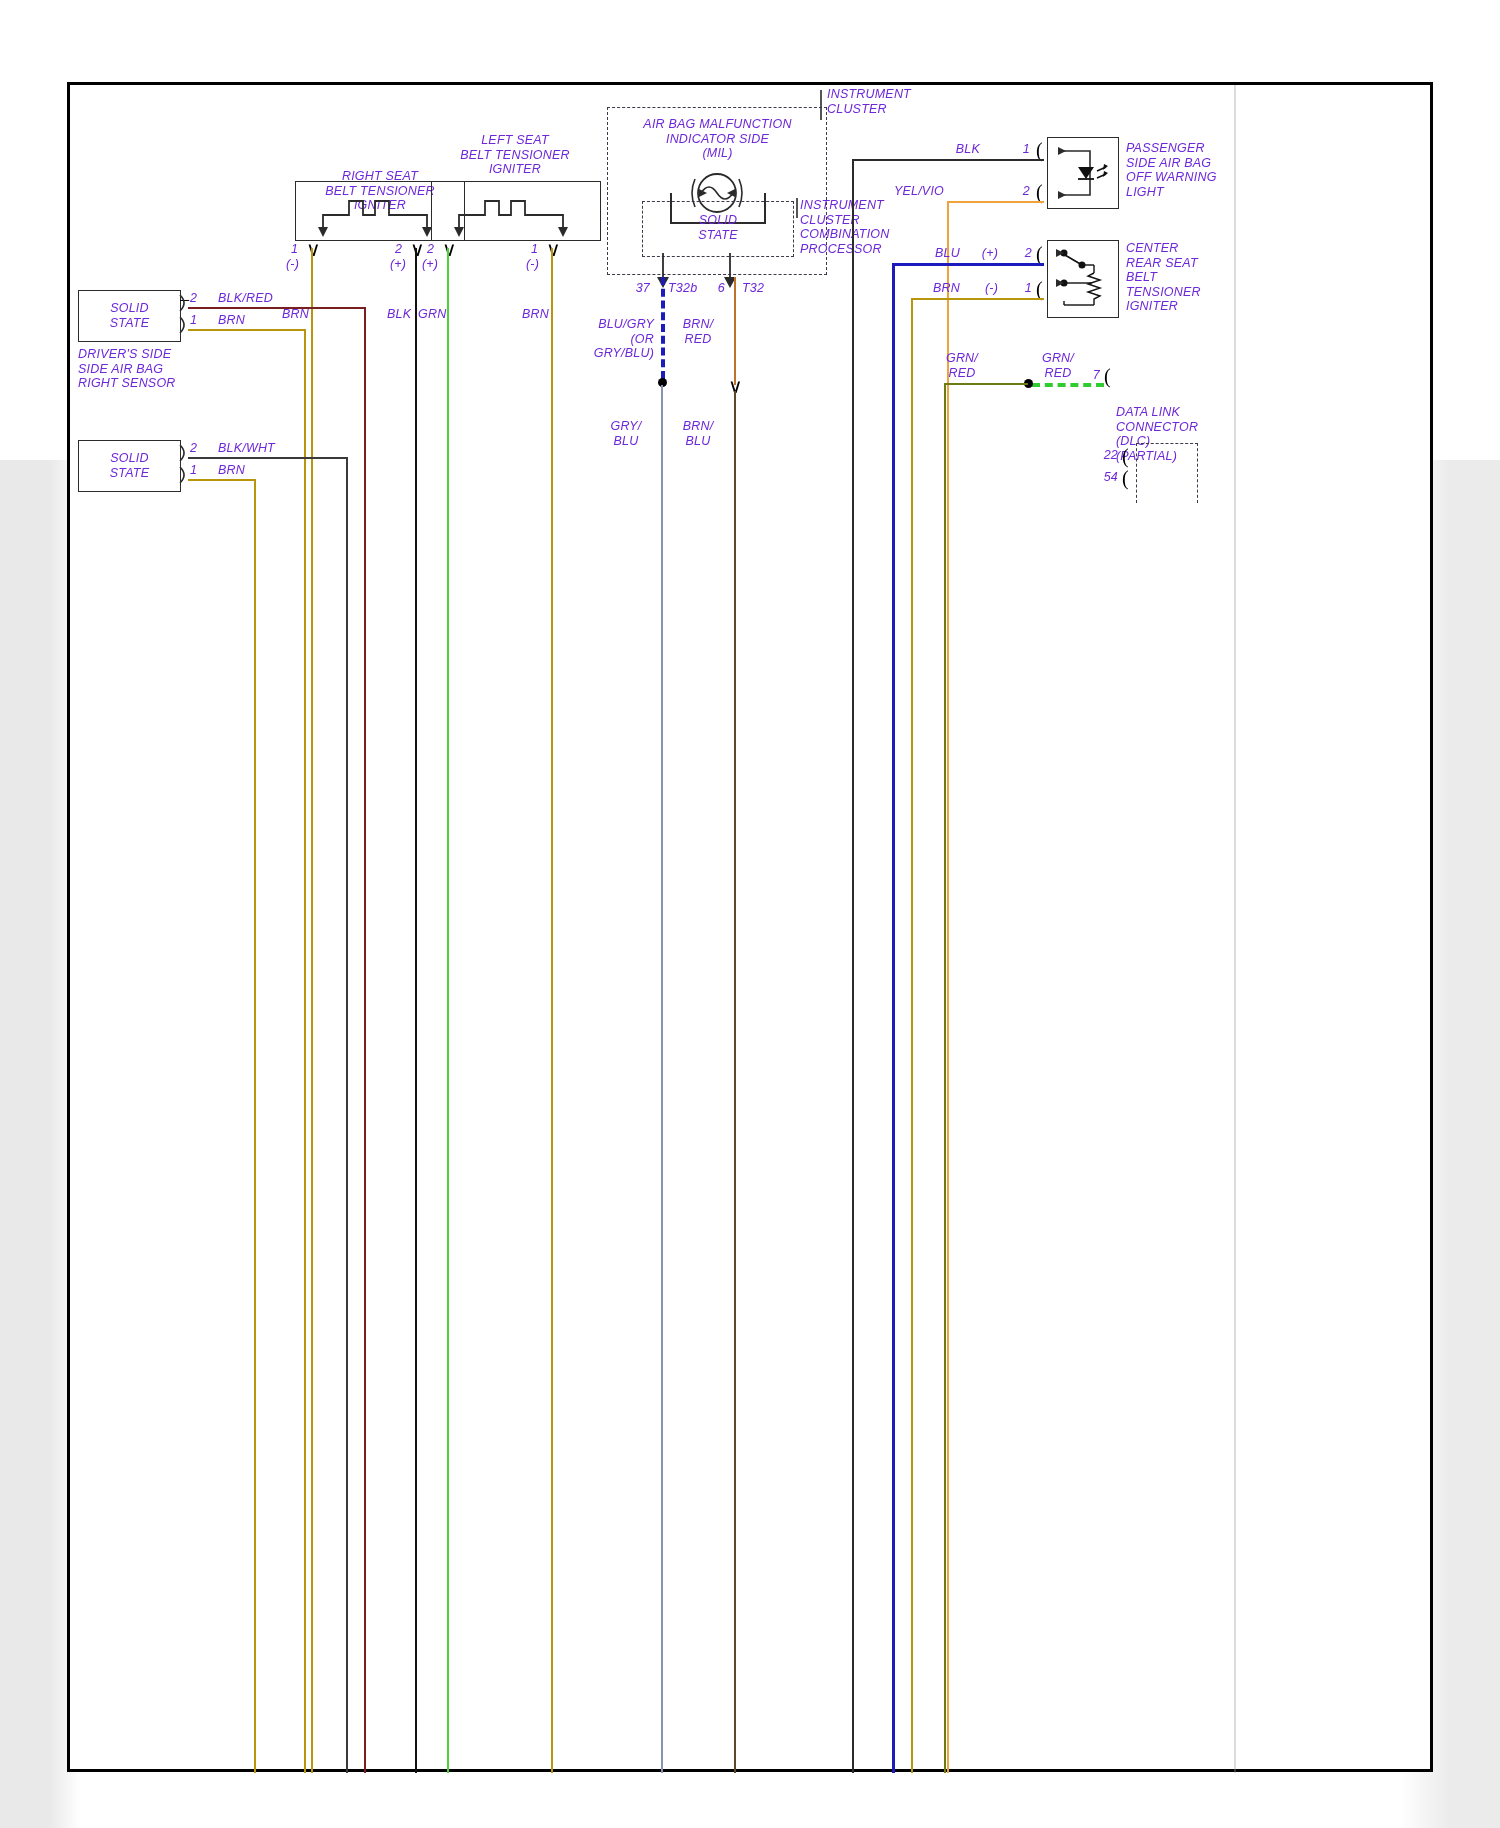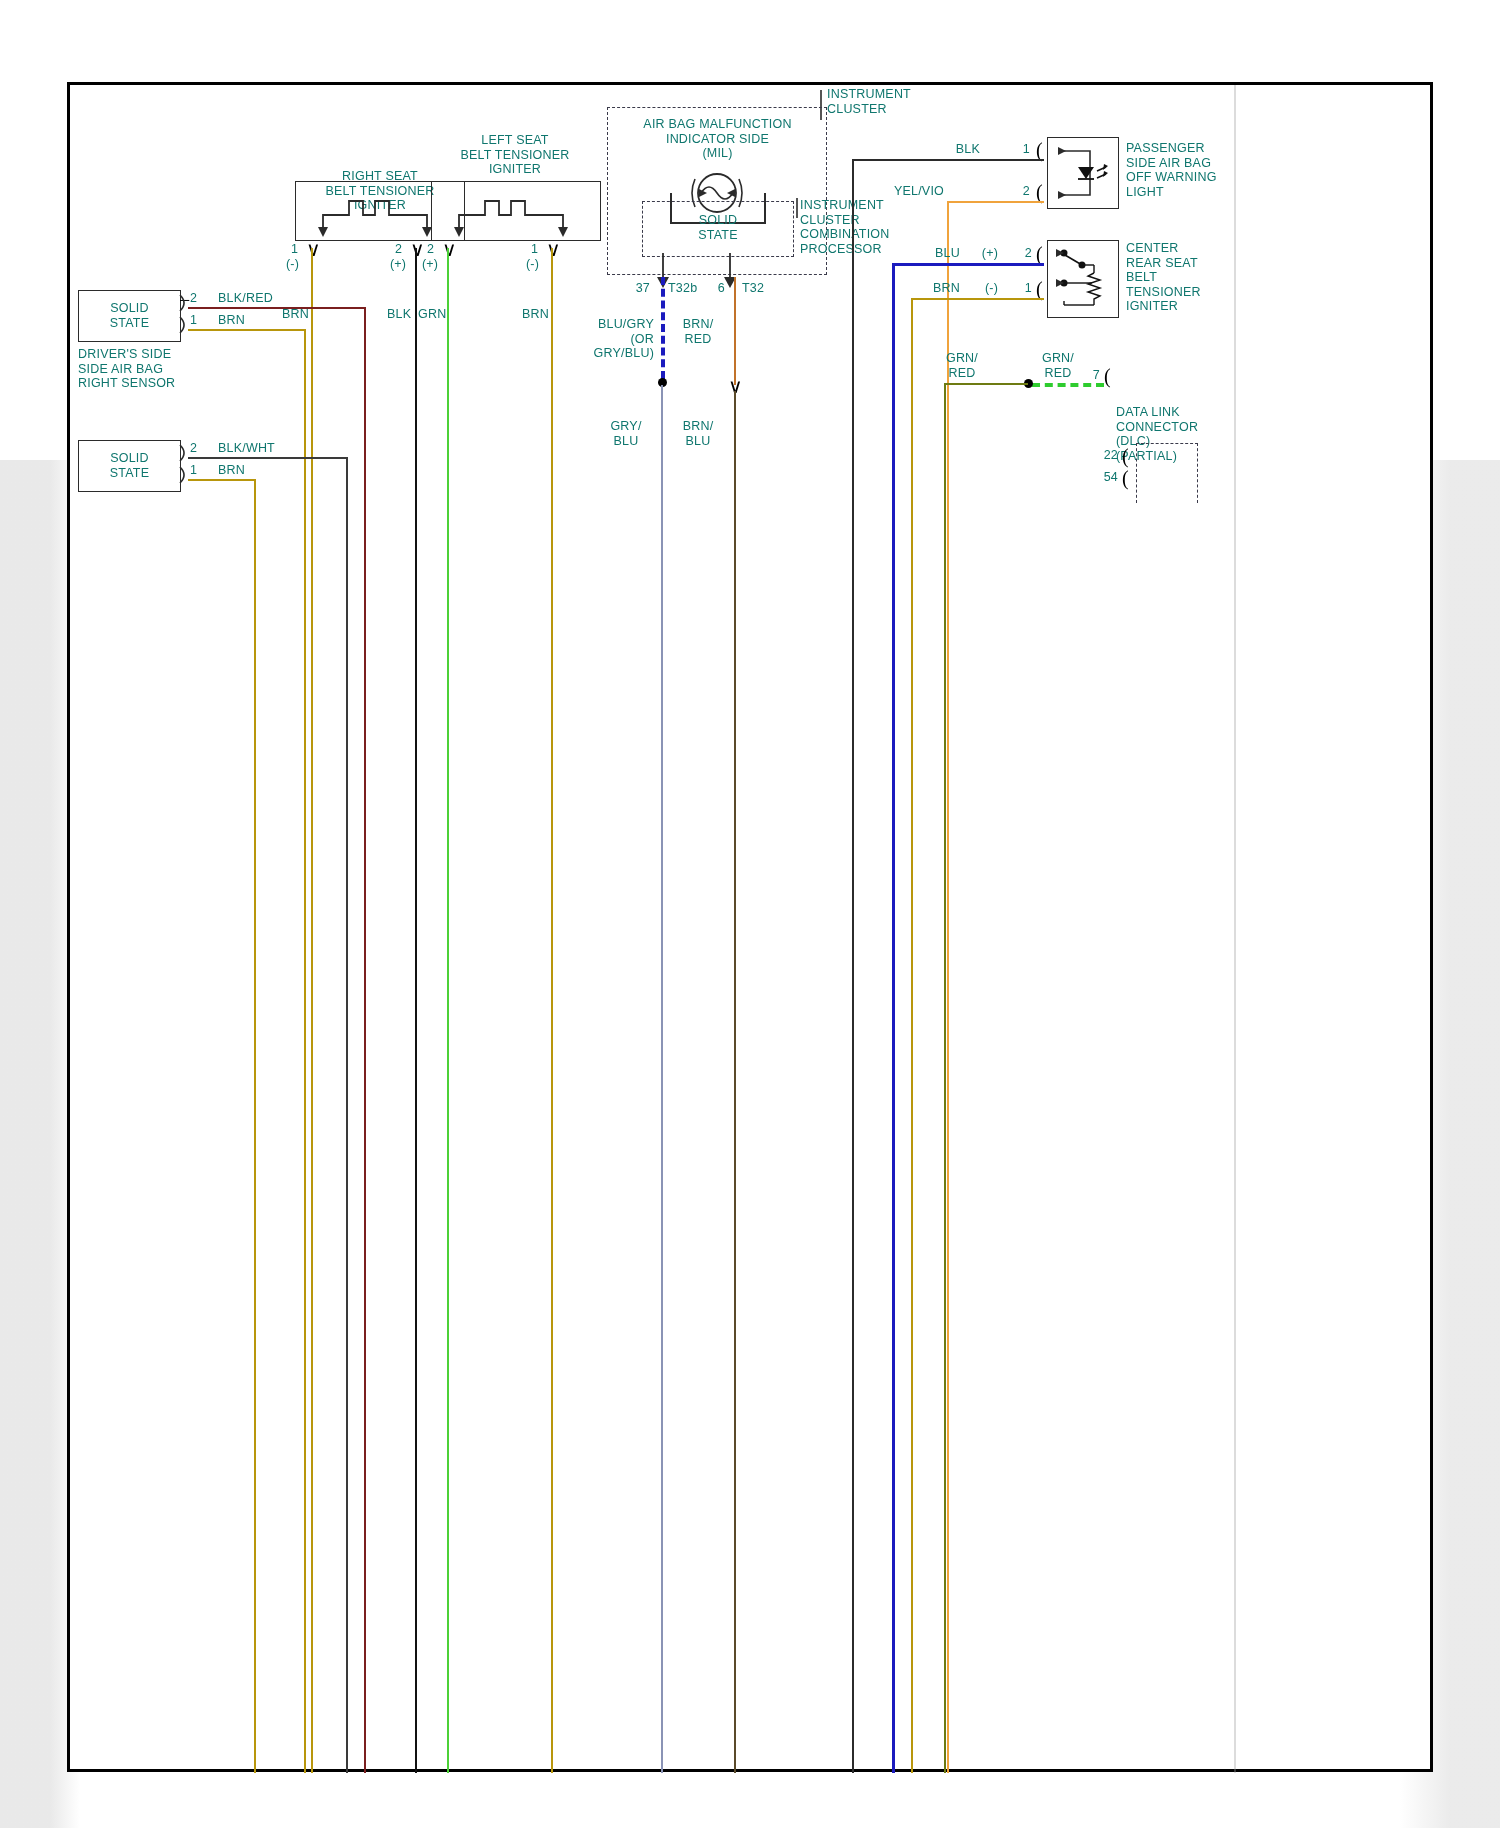--- a/index.html
+++ b/index.html
@@ -4,22 +4,22 @@
 <title>Air Bag Wiring Diagram</title>
 <style>
   html,body{margin:0;padding:0;background:#ffffff;}
   body{font-family:"Liberation Sans", sans-serif;}
   #stage{position:relative;width:1500px;height:1828px;background:#fff;overflow:hidden;}
 
   
   #sheet{position:absolute;left:67px;top:82px;width:1366px;height:1690px;
          border:3px solid #000;box-sizing:border-box;background:#fff;}
 
-  .lbl{position:absolute;font-size:12.5px;line-height:14.5px;color:#0f766e;
-       white-space:pre-line;letter-spacing:.2px;}
+  .lbl{position:absolute;font-size:12.5px;line-height:14.5px;color:#6d28d9;
+       white-space:pre-line;letter-spacing:.2px;font-style:italic;}
   .lbl.c{text-align:center;}
   .lbl.r{text-align:right;}
 
   .box{position:absolute;border:1.6px solid #2b2b2b;box-sizing:border-box;background:transparent;}
   .box.dash{border:1.6px dashed #3a3a4a;}
 
   .wire{position:absolute;background:#000;}
   .wv{width:2.4px;}
   .wh{height:2.4px;}
   .dot{position:absolute;width:9px;height:9px;border-radius:50%;background:#000;}

